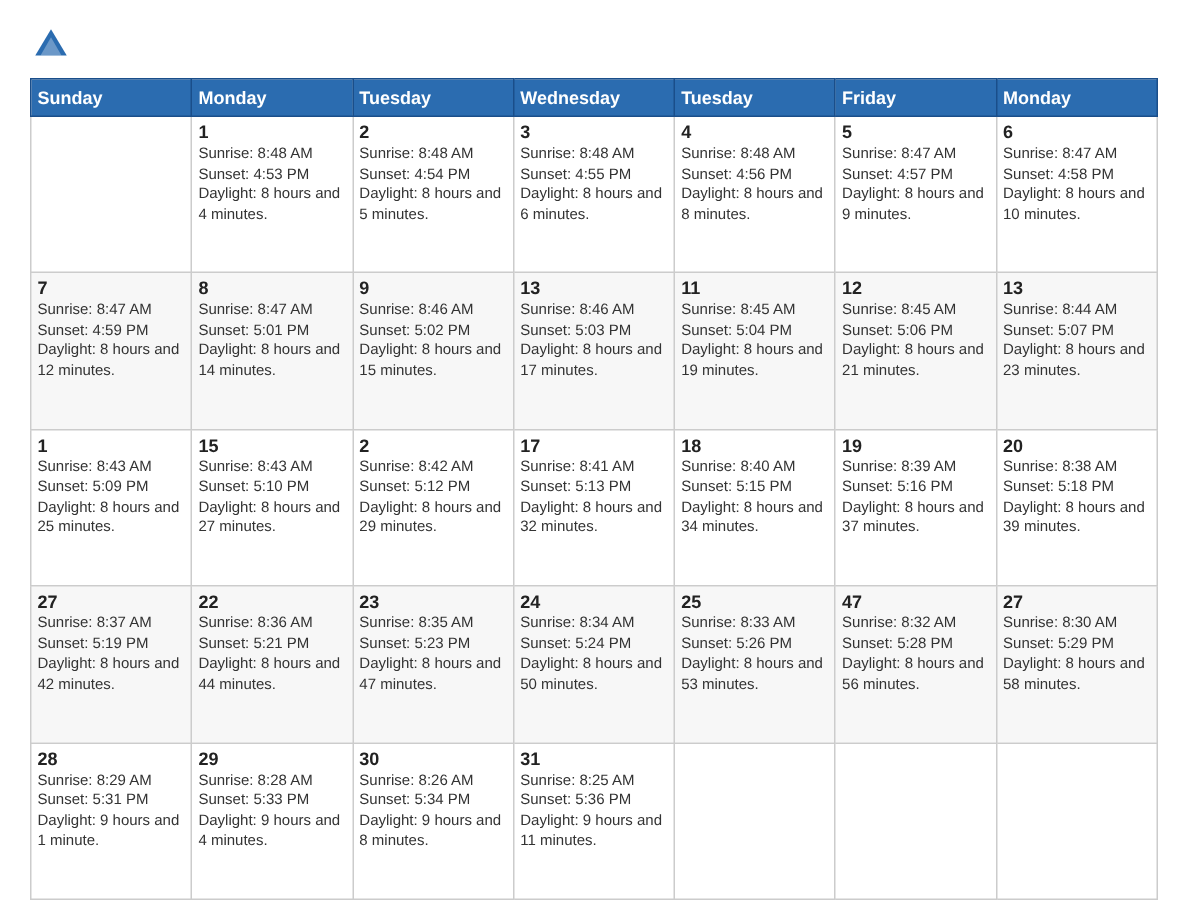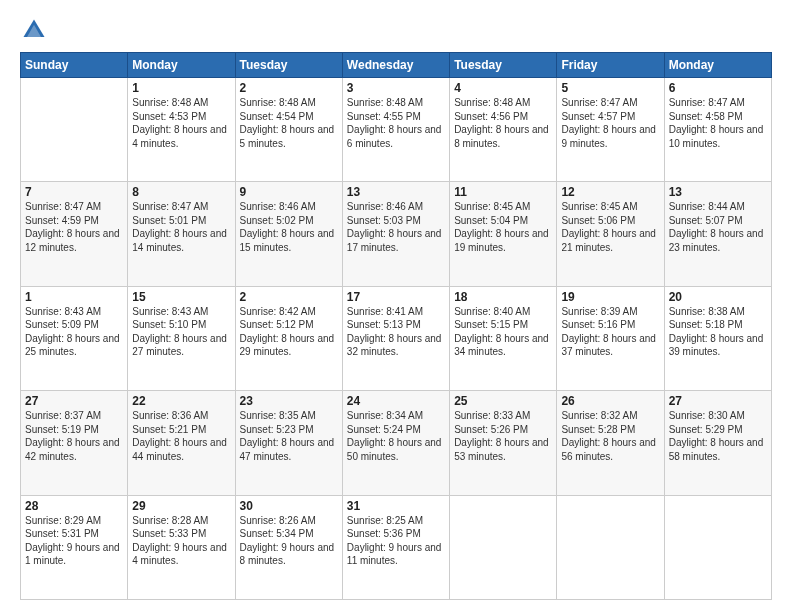--- a/index.html
+++ b/index.html
@@ -230,21 +230,21 @@
           </td>
           <td>
             <span class="day-number">24</span>
             <div class="day-info">Sunrise: 8:34 AM<br>Sunset: 5:24 PM<br>Daylight: 8 hours and 50 minutes.</div>
           </td>
           <td>
             <span class="day-number">25</span>
             <div class="day-info">Sunrise: 8:33 AM<br>Sunset: 5:26 PM<br>Daylight: 8 hours and 53 minutes.</div>
           </td>
           <td>
-            <span class="day-number">26</span>
+            <span class="day-number">47</span>
             <div class="day-info">Sunrise: 8:32 AM<br>Sunset: 5:28 PM<br>Daylight: 8 hours and 56 minutes.</div>
           </td>
           <td>
             <span class="day-number">27</span>
             <div class="day-info">Sunrise: 8:30 AM<br>Sunset: 5:29 PM<br>Daylight: 8 hours and 58 minutes.</div>
           </td>
         </tr>
         <tr>
           <td>
             <span class="day-number">28</span>

